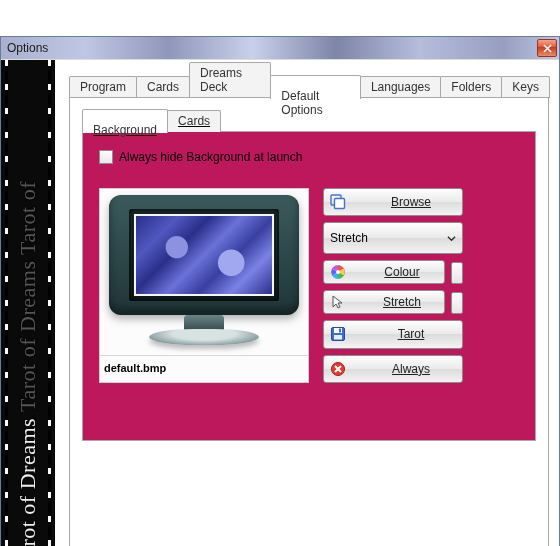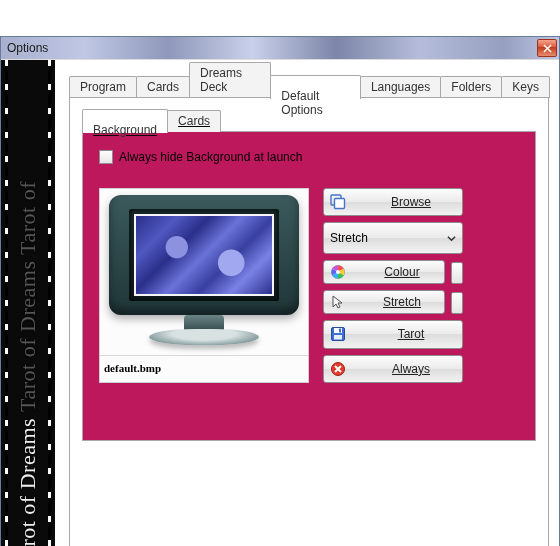--- a/index.html
+++ b/index.html
@@ -202,21 +202,20 @@
   border-radius: 50%/60%;
   box-shadow: 0 4px 5px rgba(0,0,0,.25);
 }
 .filename {
   align-self: stretch;
   border-top: 1px solid #d8d8d8;
   margin: 10px 0 0;
   padding: 6px 4px 2px;
   font-weight: bold;
   font-size: 11px;
-  font-family: Liberation Serif, serif;
 }
 
 .controls {
   width: 140px;
   display: flex;
   flex-direction: column;
   gap: 6px;
 }
 .ctrl-row { display: flex; gap: 6px; align-items: flex-end; }
 .btn {

